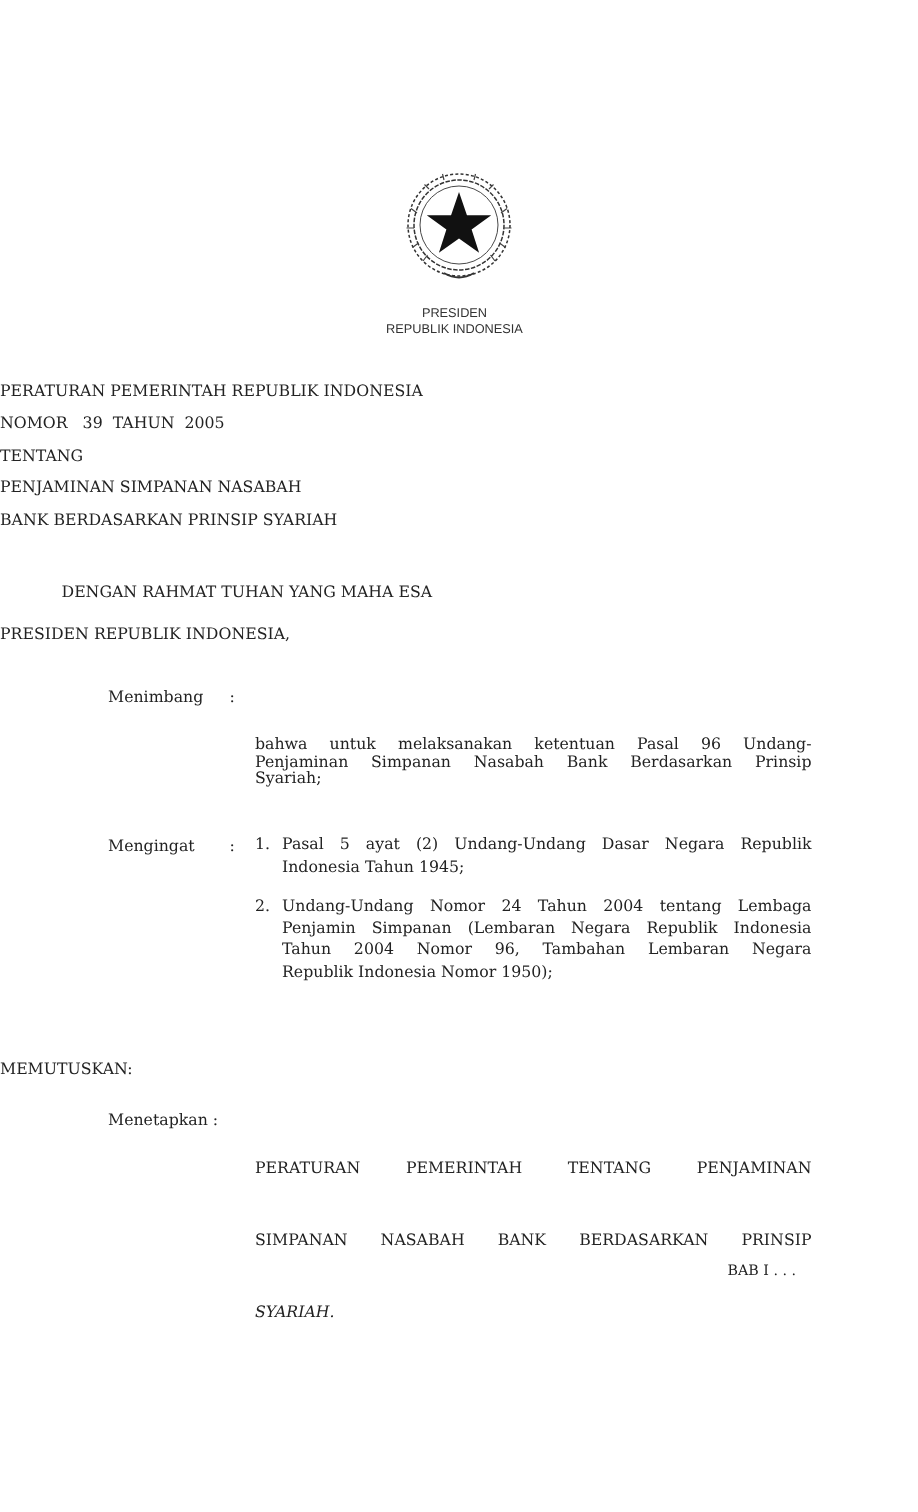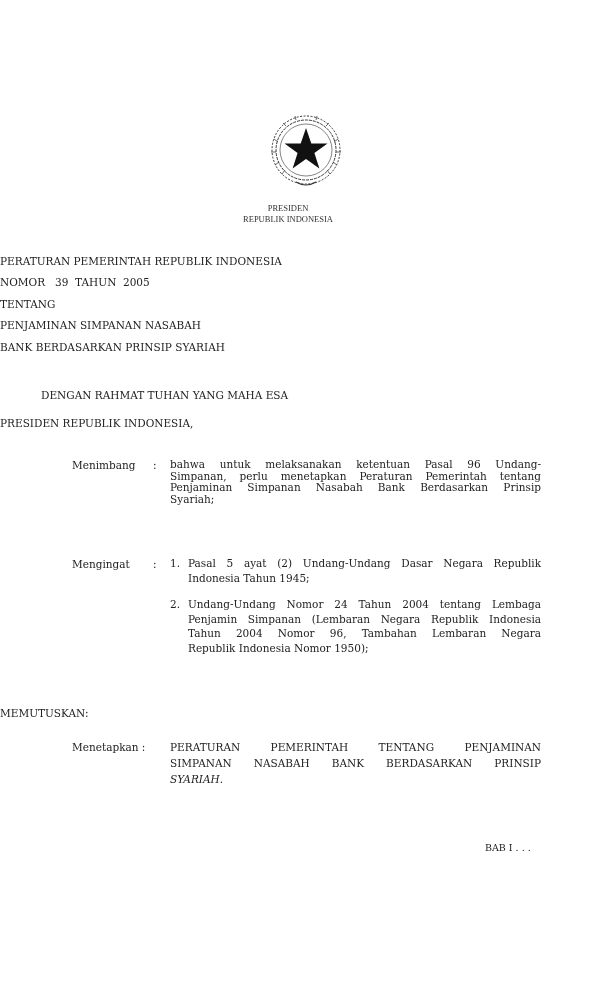--- a/index.html
+++ b/index.html
@@ -3,42 +3,42 @@
   <meta charset="utf-8">
   <style>
     html, body { margin: 0; padding: 0; background: #ffffff; }
     body {
       width: 612px; height: 1008px; position: relative; overflow: hidden;
       font-family: "DejaVu Serif", "Liberation Serif", serif;
       color: #222;
     }
     .emblem { position: absolute; left: 266px; top: 112px; width: 80px; height: 80px; }
     .emblem-caption {
-      position: absolute; left: 0; width: 576px; text-align: center;
-      font-family: Liberation Serif, serif; font-size: 8.5px; color: #333; line-height: 11px;
+      position: absolute; left: 15px; width: 576px; text-align: center;
+      font-family: Liberation Sans, sans-serif; font-size: 8.5px; color: #333; line-height: 11px;
     }
     .center-line {
       position: absolute; left: 0; width: 564px; text-align: left;
       font-size: 10.5px; line-height: 14px; letter-spacing: 0px; white-space: pre;
     }
     .label { position: absolute; left: 72px; font-size: 10.5px; line-height: 12px; }
     .colon { position: absolute; left: 153px; font-size: 10.5px; line-height: 12px; }
     .para {
       position: absolute; left: 170px; width: 371px; font-size: 10.5px; line-height: 11.5px;
-      text-align: justify; text-align-last: left;
+      text-align: justify; text-align-last: left; margin-top: 32px;
     }
     .para .line { display: block; text-align: justify; text-align-last: justify; }
     .para .line.last { text-align-last: left; }
     .list-item { position: absolute; left: 170px; width: 371px; font-size: 10.5px; line-height: 14.5px; }
     .list-item .num { position: absolute; left: 0; }
     .list-item .body { position: absolute; left: 18px; width: 353px; }
     .list-item .line { display: block; text-align: justify; text-align-last: justify; }
     .list-item .line.last { text-align-last: left; }
     .tetap { position: absolute; left: 170px; width: 371px; font-size: 10.5px; line-height: 16px; }
-    .tetap .line { display: block; text-align: justify; text-align-last: justify; }
+    .tetap .line { display: block; text-align: justify; text-align-last: justify; margin-top: 32px; }
     .tetap .line.last { text-align-last: left; font-style: italic; }
     .footer-ref { position: absolute; left: 485px; top: 842px; font-size: 9.5px; }
   </style>
 </head>
 <body>
 
 <div class="emblem">
   <svg width="80" height="80" viewBox="0 0 80 80">
     <g fill="none" stroke="#333" stroke-width="1">
       <circle cx="40" cy="38" r="34" stroke-dasharray="2 1.5"></circle>
@@ -61,21 +61,20 @@
 <div class="center-line" style="top:318px;">PENJAMINAN SIMPANAN NASABAH</div>
 <div class="center-line" style="top:340px;">BANK BERDASARKAN PRINSIP SYARIAH</div>
 
 <div class="center-line" style="top:388px;padding-left:41px;">DENGAN RAHMAT TUHAN YANG MAHA ESA</div>
 <div class="center-line" style="top:416px;">PRESIDEN REPUBLIK INDONESIA,</div>
 
 <div class="label" style="top:459px;">Menimbang</div>
 <div class="colon" style="top:459px;">:</div>
 <div class="para" style="top:459px;">
   <span class="line">bahwa untuk melaksanakan ketentuan Pasal 96 Undang-</span>
-  <span class="line">Simpanan, perlu menetapkan Peraturan Pemerintah tentang</span>
   <span class="line">Penjaminan Simpanan Nasabah Bank Berdasarkan Prinsip</span>
   <span class="line last">Syariah;</span>
 </div>
 
 <div class="label" style="top:558px;">Mengingat</div>
 <div class="colon" style="top:558px;">:</div>
 
 <div class="list-item" style="top:556px;">
   <span class="num">1.</span>
   <div class="body">

